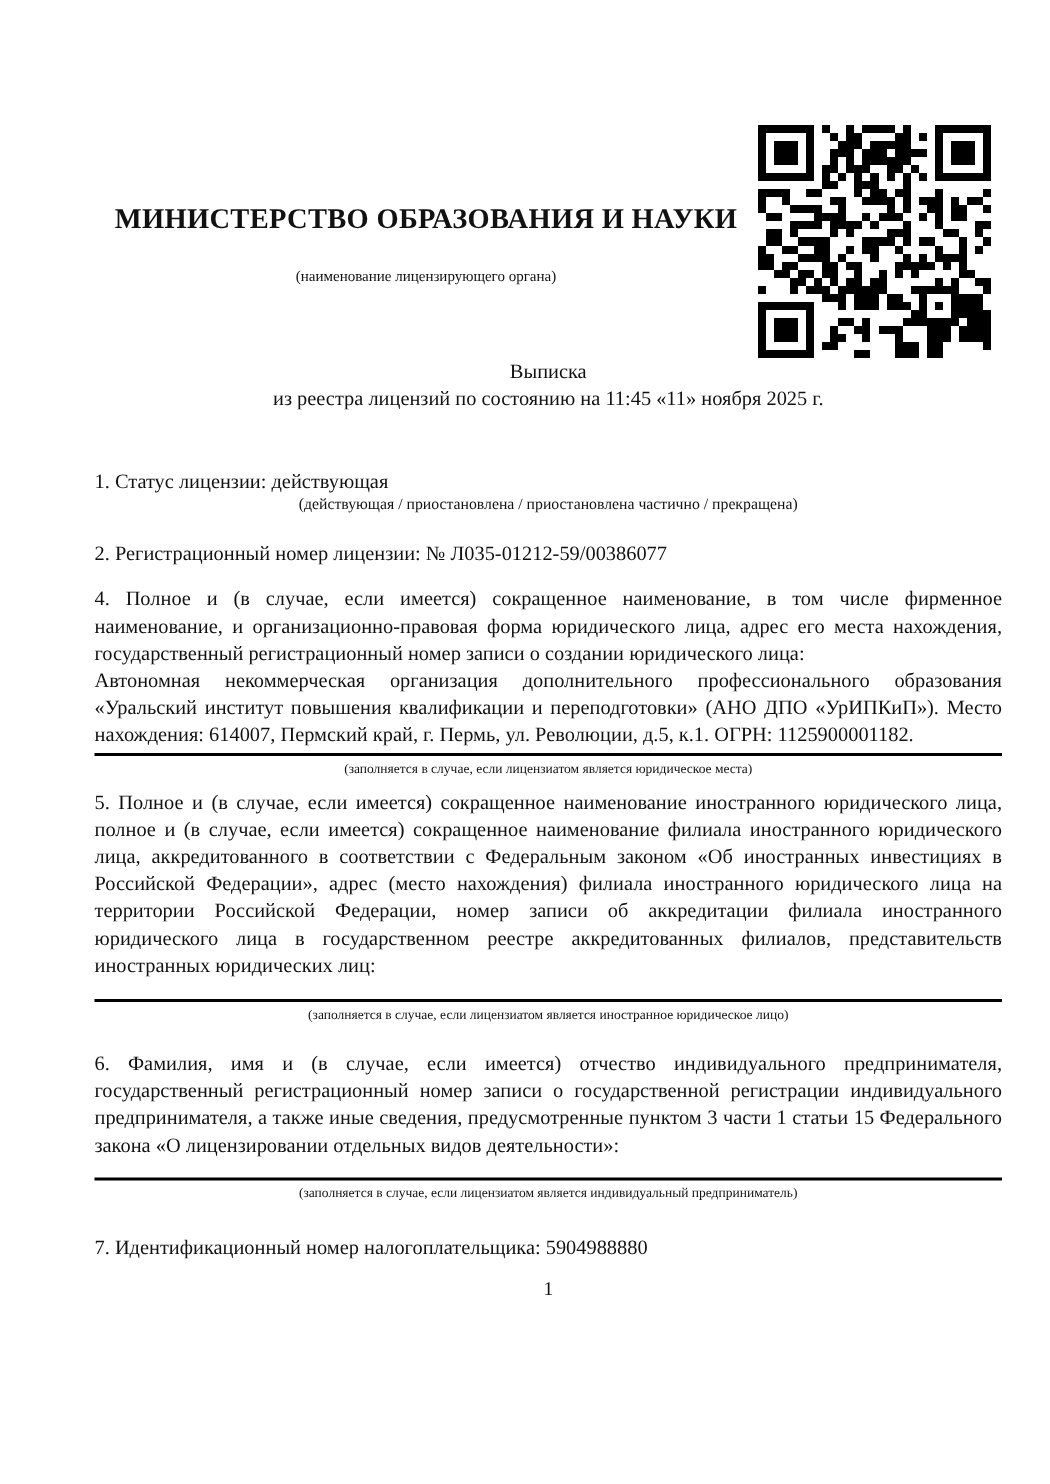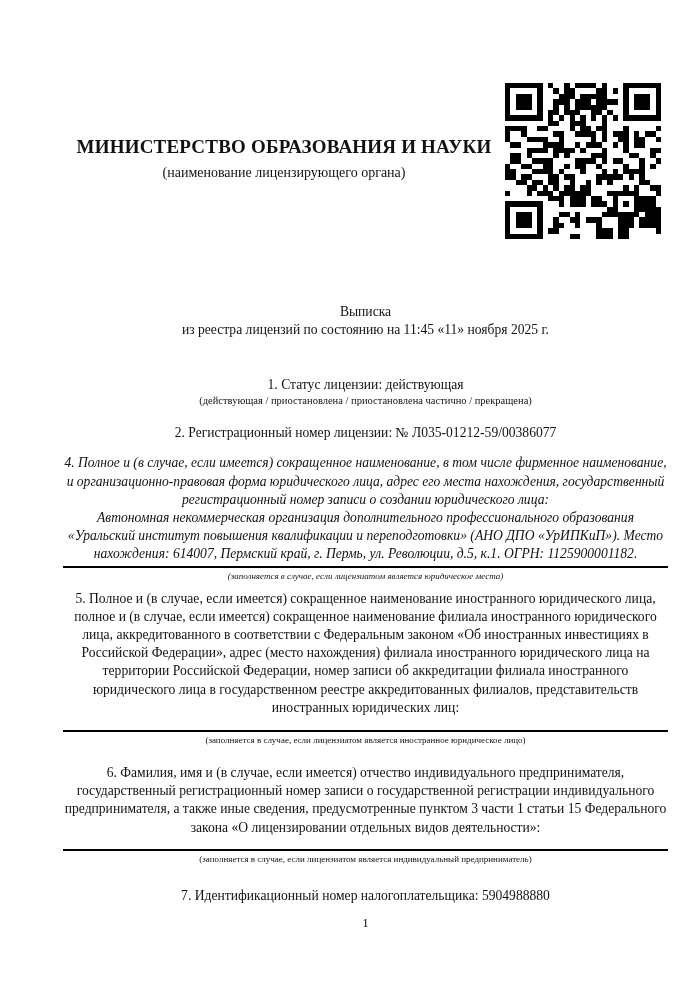--- a/index.html
+++ b/index.html
@@ -8,37 +8,37 @@
     width: 700px; height: 989px;
     background: #ffffff;
     color: #111111;
     font-family: "Liberation Serif", "DejaVu Serif", serif;
     padding: 83px 32px 0 63px;
     overflow: hidden;
   }
   .header-row { display: flex; align-items: flex-start; }
   .header-left { flex: 1 1 auto; text-align: center; margin-top: 50px; }
   .ministry-line { font-weight: 700; font-size: 19px; line-height: 27px; letter-spacing: 0.2px; }
-  .ministry-caption { font-size: 14px; line-height: 13px; margin-top: 6px; }
+  .ministry-caption { font-size: 10px; line-height: 13px; margin-top: 18px; }
   .qr-box { flex: 0 0 auto; width: 156px; height: 156px; margin-right: 7px; }
   .qr-box svg { display: block; width: 156px; height: 156px; }
 
-  .doc-title { margin-top: 64px; text-align: center; font-size: 13.6px; line-height: 18px; }
+  .doc-title { text-align: center; font-size: 13.6px; line-height: 18px; }
 
   .sec { font-size: 13.6px; line-height: 18.2px; }
-  .sec p { margin: 0; text-align: center; }
+  .sec p { margin: 0; }
   .just { text-align: justify; }
   .status-caption { font-size: 10.5px; line-height: 13px; text-align: center; }
   .fill-caption { font-size: 9px; line-height: 12px; text-align: center; }
   .rule { border-top: 2px solid #000000; height: 0; }
 
   .sec1 { margin-top: 37px; }
   .sec2 { margin-top: 17px; }
   .sec3 { margin-top: 16px; }
-  .sec4 { margin-top: 12px; font-style: italic; }
+  .sec4 { margin-top: 12px; }
   .sec4 .rule { margin-top: 2px; }
   .sec4 .fill-caption { margin-top: 2px; }
   .sec5 { margin-top: 8px; }
   .sec5 .rule { margin-top: 13px; }
   .sec5 .fill-caption { margin-top: 2px; }
   .sec6 { margin-top: 18px; }
   .sec6 .rule { margin-top: 12px; }
   .sec6 .fill-caption { margin-top: 2px; }
   .sec7 { margin-top: 22px; }
   .page-number { margin-top: 10px; text-align: center; font-size: 13px; line-height: 15px; }

